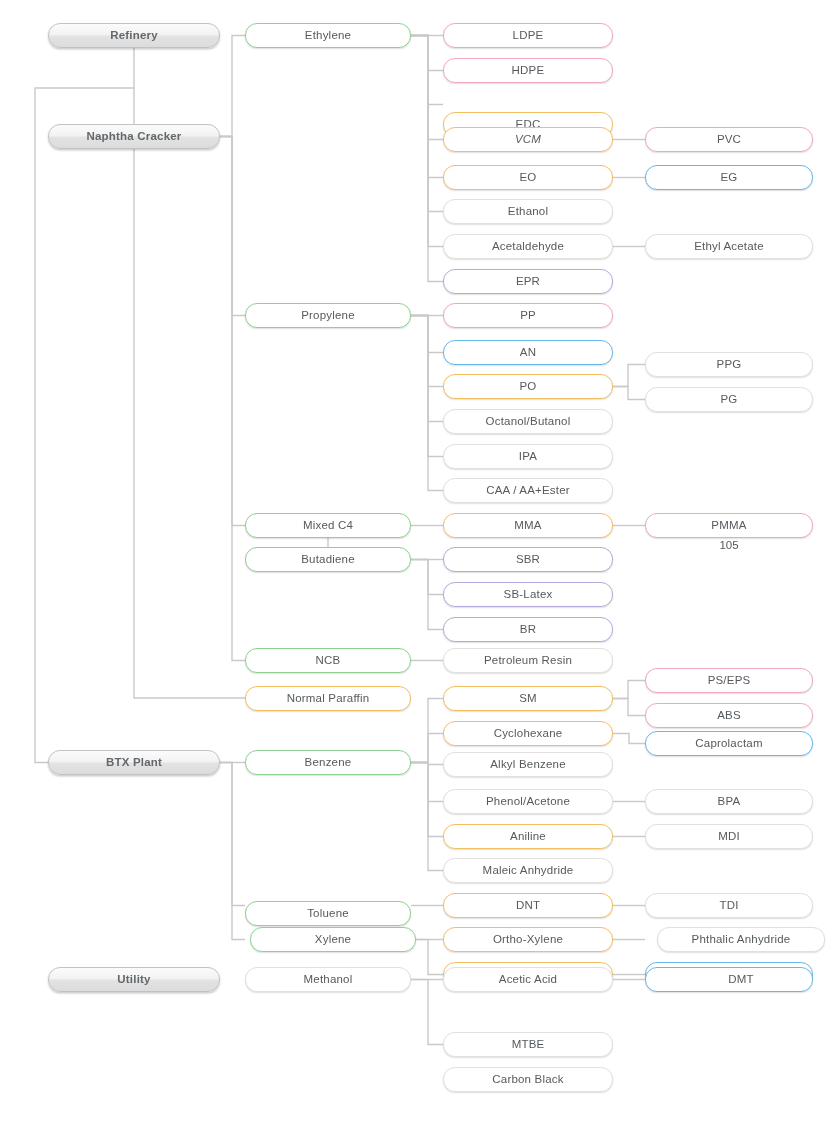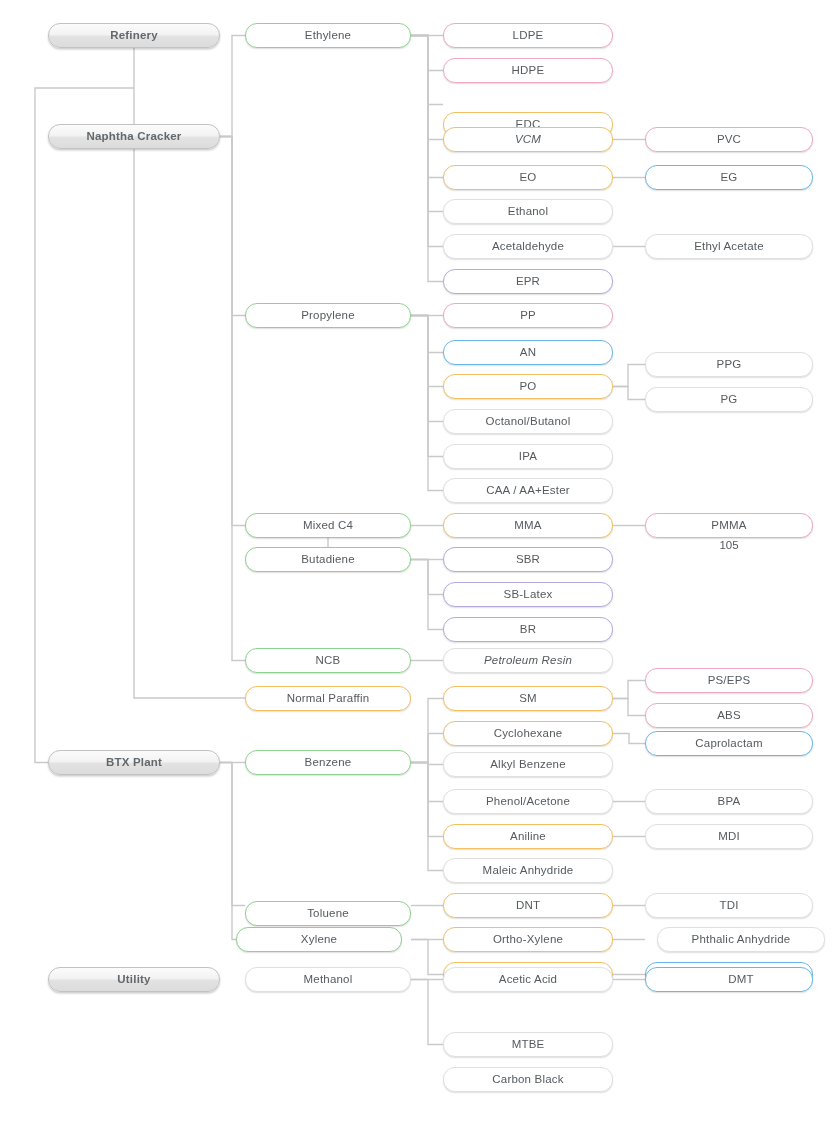--- a/index.html
+++ b/index.html
@@ -115,41 +115,41 @@
       <div class="node gray" style="left: 48px; top: 750px; width: 172px;">BTX Plant</div>
       <div class="node gray" style="left: 48px; top: 967px; width: 172px;">Utility</div>
       <div class="node green" style="left: 245px; top: 23px; width: 166px;">Ethylene</div>
       <div class="node green" style="left: 245px; top: 303px; width: 166px;">Propylene</div>
       <div class="node green" style="left: 245px; top: 513px; width: 166px;">Mixed C4</div>
       <div class="node green" style="left: 245px; top: 547px; width: 166px;">Butadiene</div>
       <div class="node green" style="left: 245px; top: 648px; width: 166px;">NCB</div>
       <div class="node orange" style="left: 245px; top: 686px; width: 166px;">Normal Paraffin</div>
       <div class="node green" style="left: 245px; top: 750px; width: 166px;">Benzene</div>
       <div class="node green" style="left: 245px; top: 893px; width: 166px; margin-top: 8px;">Toluene</div>
-      <div class="node green" style="left: 236px; top: 927px; width: 166px;">Xylene</div>
+      <div class="node green" style="left: 250px; top: 927px; width: 166px;">Xylene</div>
       <div class="node plain" style="left: 245px; top: 967px; width: 166px;">Methanol</div>
       <div class="node pink" style="left: 443px; top: 23px; width: 170px;">LDPE</div>
       <div class="node pink" style="left: 443px; top: 58px; width: 170px;">HDPE</div>
       <div class="node orange" style="left: 443px; top: 92px; width: 170px; margin-top: 20px;">EDC</div>
       <div class="node orange" style="left: 443px; top: 127px; width: 170px; font-style: italic;">VCM</div>
       <div class="node orange" style="left: 443px; top: 165px; width: 170px;">EO</div>
       <div class="node plain" style="left: 443px; top: 199px; width: 170px;">Ethanol</div>
       <div class="node plain" style="left: 443px; top: 234px; width: 170px;">Acetaldehyde</div>
       <div class="node purple" style="left: 443px; top: 269px; width: 170px;">EPR</div>
       <div class="node pink" style="left: 443px; top: 303px; width: 170px;">PP</div>
       <div class="node blue" style="left: 443px; top: 340px; width: 170px;">AN</div>
       <div class="node orange" style="left: 443px; top: 374px; width: 170px;">PO</div>
       <div class="node plain" style="left: 443px; top: 409px; width: 170px;">Octanol/Butanol</div>
       <div class="node plain" style="left: 443px; top: 444px; width: 170px;">IPA</div>
       <div class="node plain" style="left: 443px; top: 478px; width: 170px;">CAA / AA+Ester</div>
       <div class="node orange" style="left: 443px; top: 513px; width: 170px;">MMA</div>
       <div class="node purple" style="left: 443px; top: 547px; width: 170px;">SBR</div>
       <div class="node purple" style="left: 443px; top: 582px; width: 170px;">SB-Latex</div>
       <div class="node purple" style="left: 443px; top: 617px; width: 170px;">BR</div>
-      <div class="node plain" style="left: 443px; top: 648px; width: 170px; font-style: italic;">Petroleum Resin</div>
+      <div class="node plain" style="left: 443px; top: 648px; width: 170px;">Petroleum Resin</div>
       <div class="node orange" style="left: 443px; top: 686px; width: 170px;">SM</div>
       <div class="node orange" style="left: 443px; top: 721px; width: 170px;">Cyclohexane</div>
       <div class="node plain" style="left: 443px; top: 752px; width: 170px;">Alkyl Benzene</div>
       <div class="node plain" style="left: 443px; top: 789px; width: 170px;">Phenol/Acetone</div>
       <div class="node orange" style="left: 443px; top: 824px; width: 170px;">Aniline</div>
       <div class="node plain" style="left: 443px; top: 858px; width: 170px;">Maleic Anhydride</div>
       <div class="node orange" style="left: 443px; top: 893px; width: 170px;">DNT</div>
       <div class="node orange" style="left: 443px; top: 927px; width: 170px;">Ortho-Xylene</div>
       <div class="node orange" style="left: 443px; top: 962px; width: 170px;">Para-Xylene</div>
       <div class="node plain" style="left: 443px; top: 967px; width: 170px;">Acetic Acid</div>

